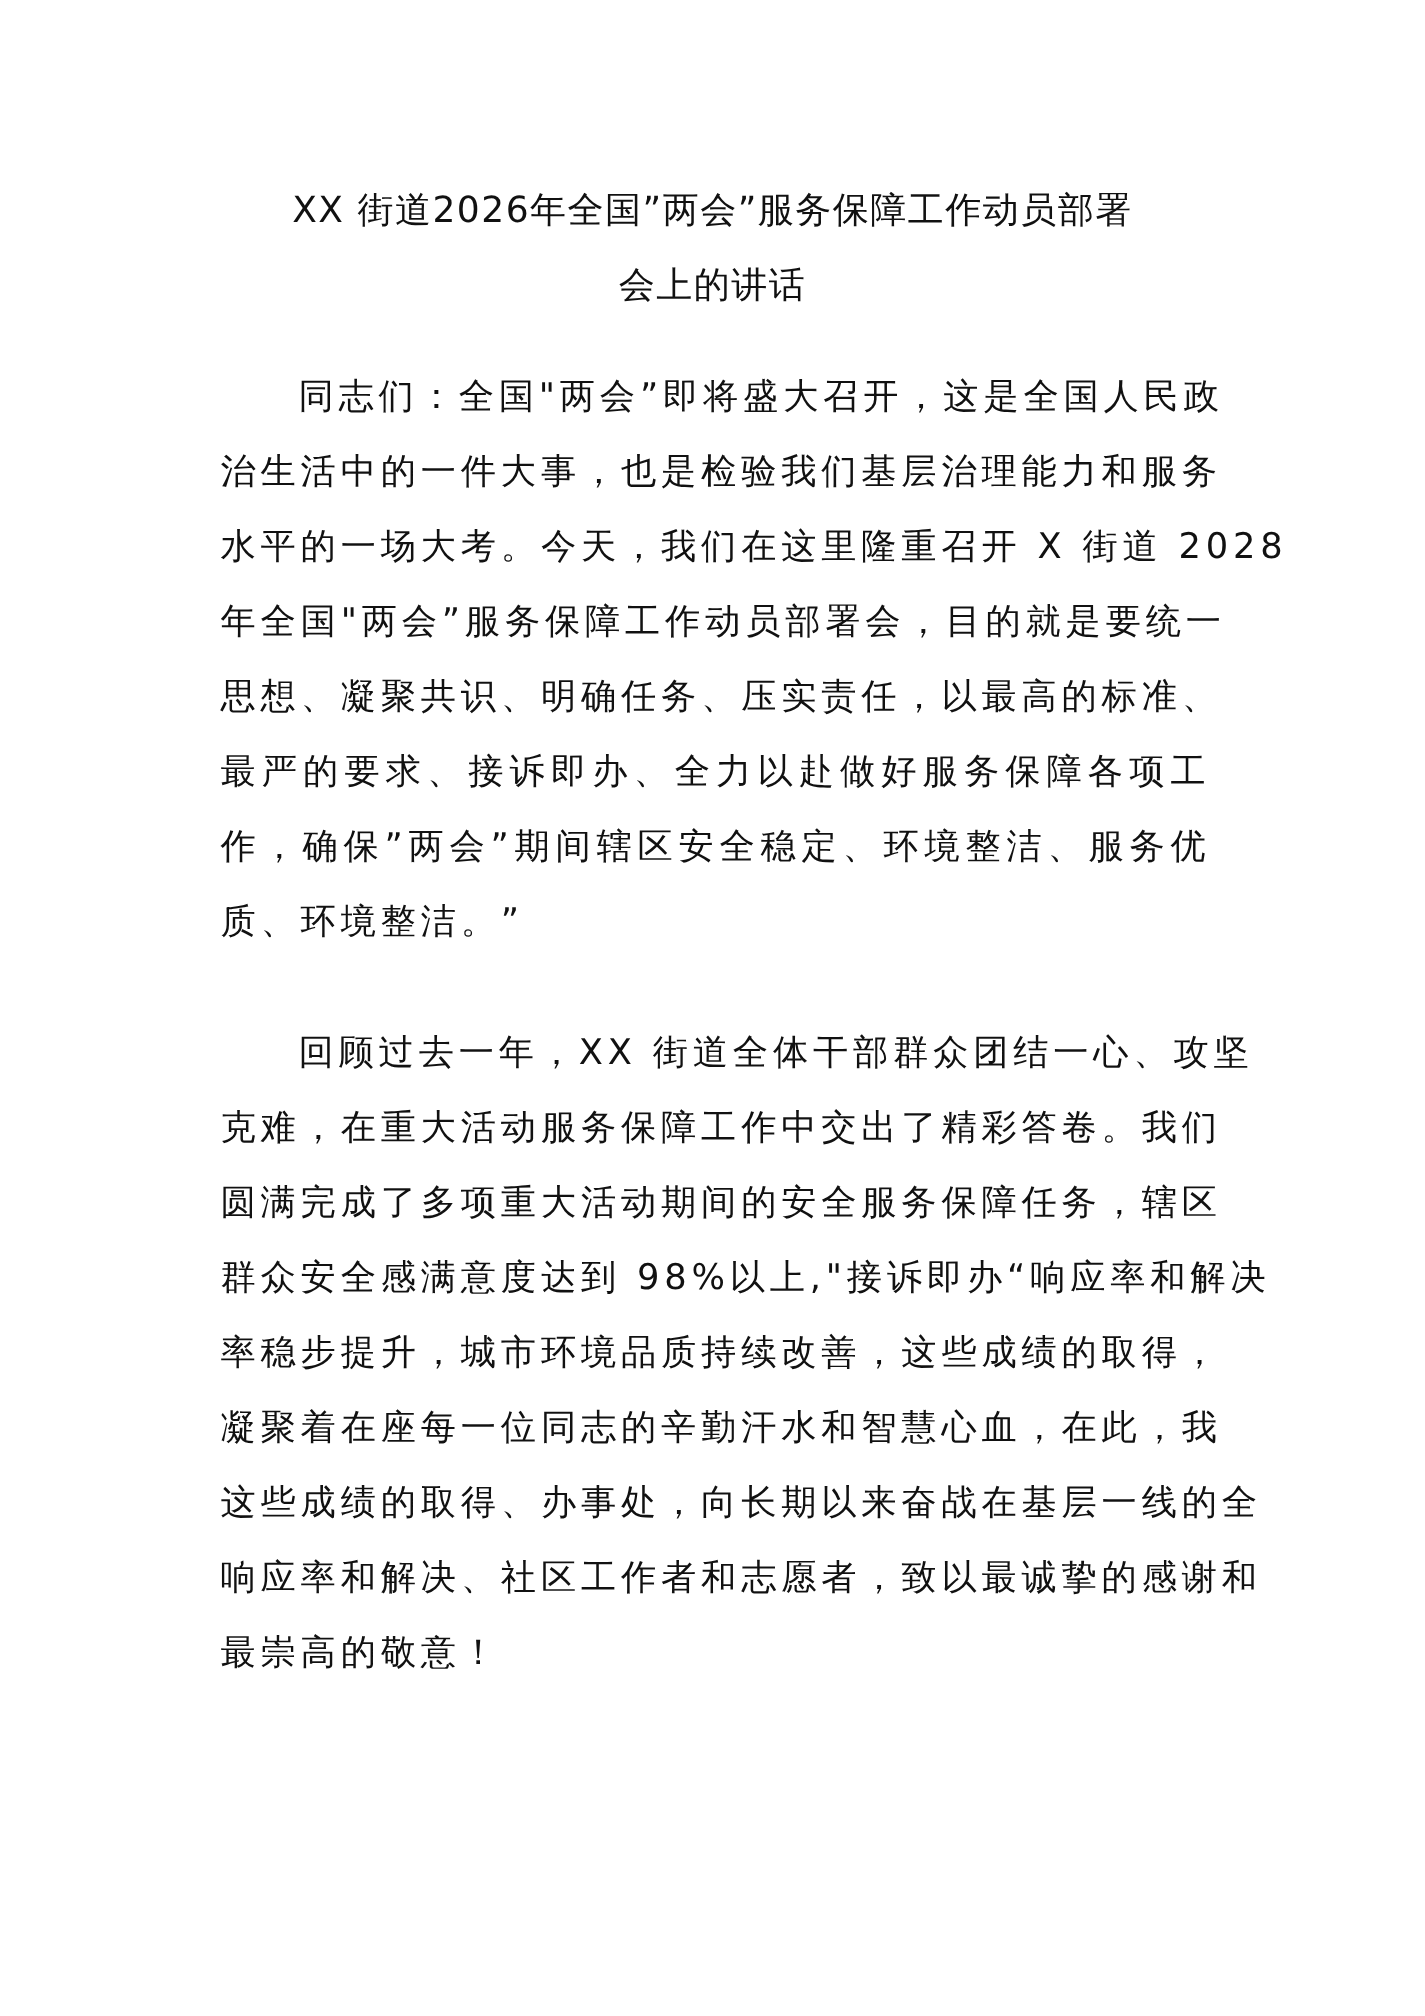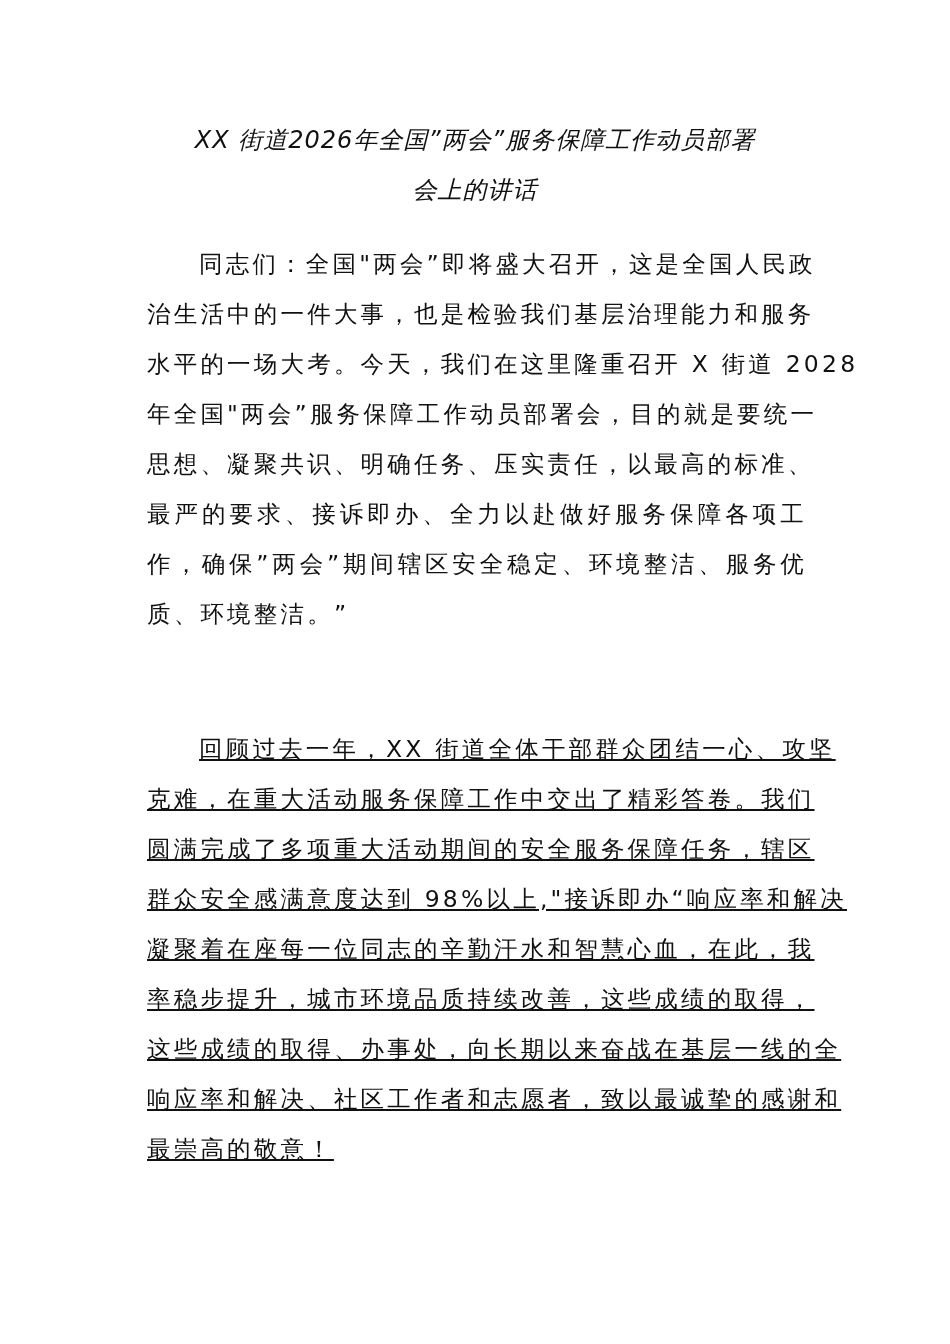--- a/index.html
+++ b/index.html
@@ -1,21 +1,21 @@
 <!DOCTYPE html>
 <html><head>
 <meta charset="utf-8">
 <style>
   html, body { margin: 0; padding: 0; background: #ffffff; }
   body { width: 950px; height: 1344px; position: relative; overflow: hidden;
          font-family: "DejaVu Sans", "Liberation Sans", sans-serif; color: #111; }
   .page { position: absolute; left: 0; top: 0; width: 950px; height: 1344px; background: #fff; }
   .title { position: absolute; left: 140px; width: 670px; text-align: center;
            font-size: 24px; line-height: 50px; letter-spacing: 1px; }
-  .title-line { display: block; height: 50px; white-space: nowrap; font-style: italic; }
+  .title-line { display: block; height: 50px; white-space: nowrap; }
   .para { position: absolute; left: 147px; width: 660px; font-size: 23.5px; }
   .line { display: block; height: 50px; line-height: 50px; white-space: nowrap;
           letter-spacing: 3.2px; text-align: justify; text-align-last: justify; }
   .line.last { text-align-last: left; }
   .line.indent { padding-left: 52px; }
 </style>
 </head>
 <body>
 
 <div class="page">
@@ -29,25 +29,25 @@
     <span class="line indent">同志们：全国"两会”即将盛大召开，这是全国人民政</span>
     <span class="line">治生活中的一件大事，也是检验我们基层治理能力和服务</span>
     <span class="line">水平的一场大考。今天，我们在这里隆重召开 X 街道 2028</span>
     <span class="line">年全国"两会”服务保障工作动员部署会，目的就是要统一</span>
     <span class="line">思想、凝聚共识、明确任务、压实责任，以最高的标准、</span>
     <span class="line">最严的要求、接诉即办、全力以赴做好服务保障各项工</span>
     <span class="line">作，确保”两会”期间辖区安全稳定、环境整洁、服务优</span>
     <span class="line last">质、环境整洁。”</span>
   </div>
 
-  <div class="para" style="top:724px;text-decoration:underline;">
+  <div class="para" style="top:676px;">
     <span class="line indent">回顾过去一年，XX 街道全体干部群众团结一心、攻坚</span>
     <span class="line">克难，在重大活动服务保障工作中交出了精彩答卷。我们</span>
     <span class="line">圆满完成了多项重大活动期间的安全服务保障任务，辖区</span>
     <span class="line">群众安全感满意度达到 98%以上,"接诉即办“响应率和解决</span>
+    <span class="line">率稳步提升，城市环境品质持续改善，这些成绩的取得，</span>
     <span class="line">凝聚着在座每一位同志的辛勤汗水和智慧心血，在此，我</span>
-    <span class="line">率稳步提升，城市环境品质持续改善，这些成绩的取得，</span>
     <span class="line">这些成绩的取得、办事处，向长期以来奋战在基层一线的全</span>
     <span class="line">响应率和解决、社区工作者和志愿者，致以最诚挚的感谢和</span>
     <span class="line last">最崇高的敬意！</span>
   </div>
 
 </div>
 
 </body></html>

